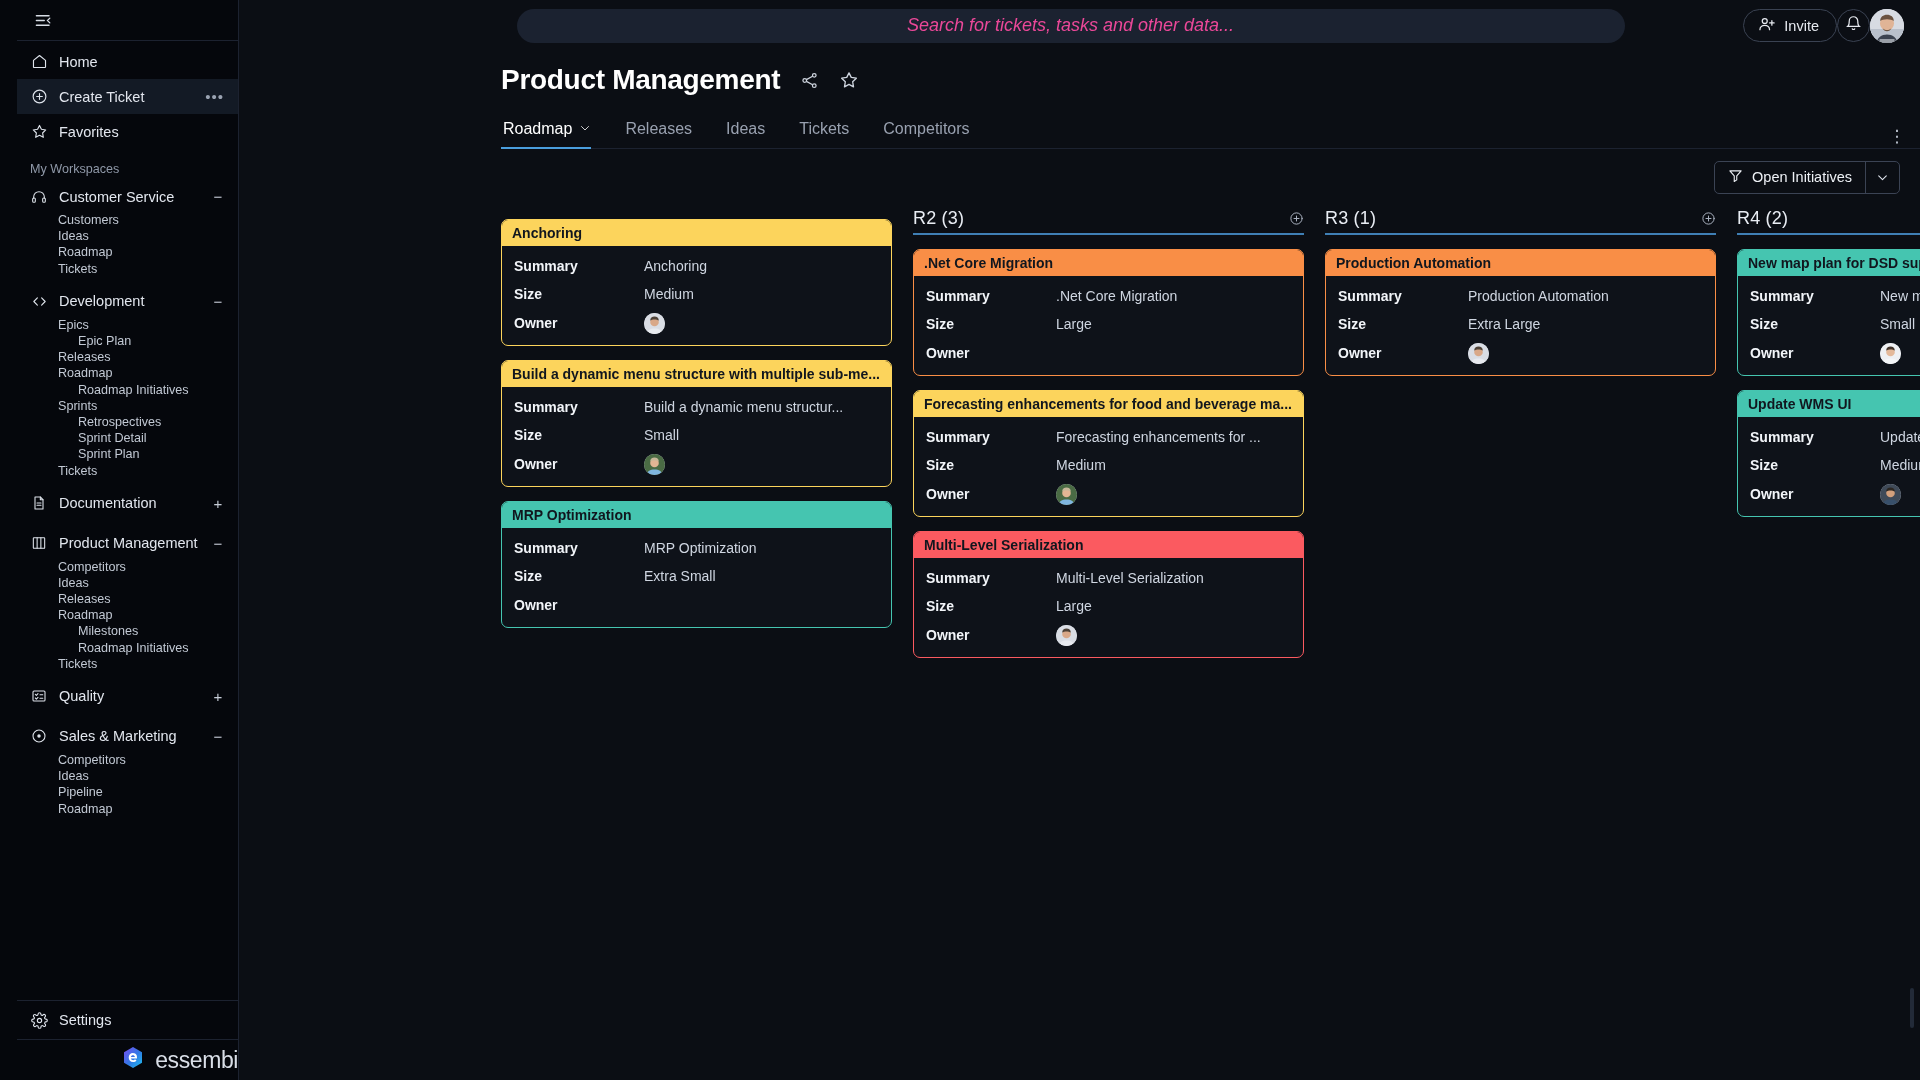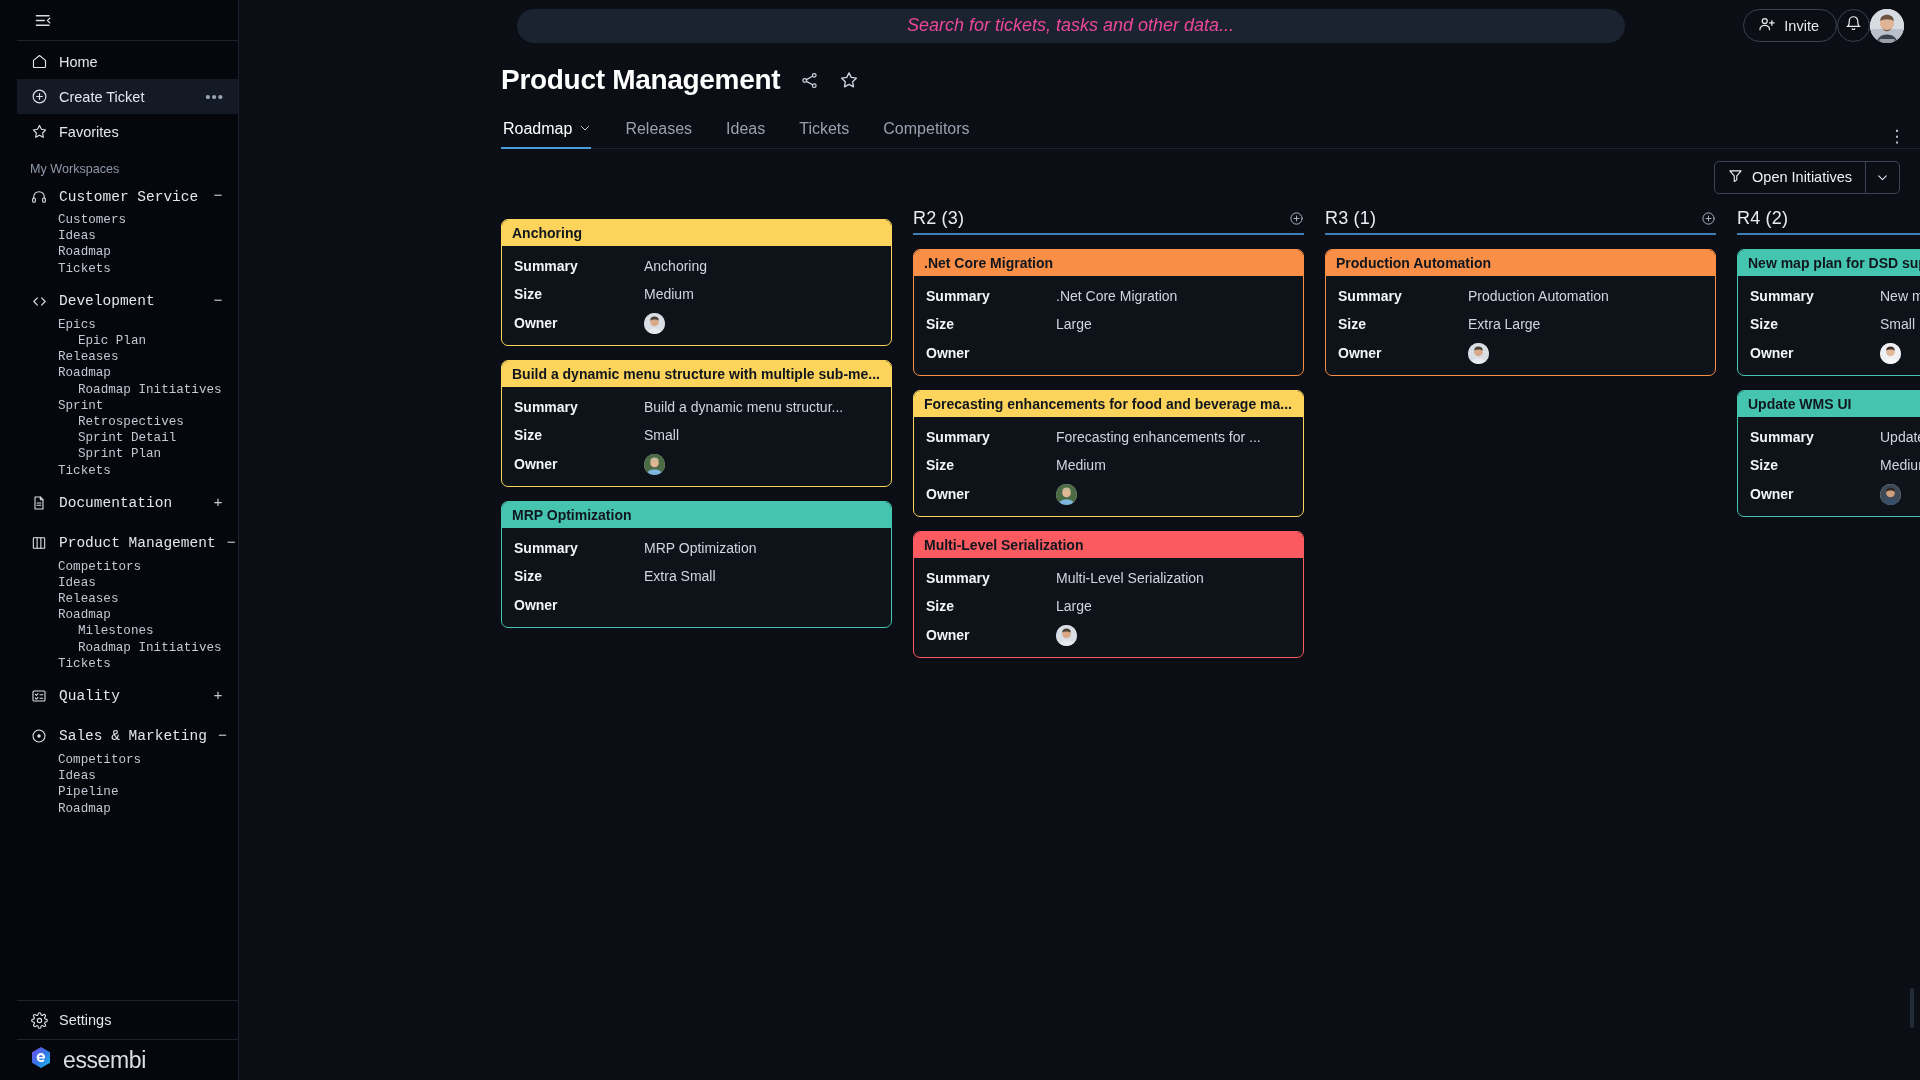--- a/index.html
+++ b/index.html
@@ -70,37 +70,38 @@
   .ws-row .nm { flex: 1 1 auto; white-space: nowrap; }
   .leaf {
     height: 16.2px;
     display: flex; align-items: center;
     font-size: 12.6px; color: #c2c9d4;
     padding-left: 41px;
     cursor: pointer;
     white-space: nowrap;
   }
   .leaf.l2 { padding-left: 61px; }
-  .ws-group { padding-bottom: 9px; font-family: Liberation Mono, monospace; }
+  .ws-group { padding-bottom: 9px; }
   .ws-group .leaf:first-of-type { margin-top: 1px; }
 
   .sb-bottom { flex: 0 0 auto; }
   .settings-row {
     height: 40px;
     display: flex; align-items: center; gap: 11px;
     padding-left: 13px;
     font-size: 14.5px; color: #e2e6ee;
     border-top: 1px solid #1c2230;
     border-bottom: 1px solid #1c2230;
     cursor: pointer;
   }
   .brand {
     height: 40px;
     display: flex; align-items: center; gap: 11px;
     padding-left: 13px;
+    justify-content: flex-end;
   }
   .brand-name {
     font-size: 23px; color: #d9dee7; letter-spacing: -0.4px;
   }
 
   
   .main { flex: 1 1 auto; height: 1080px; display: flex; flex-direction: column; background: #0b0e14; min-width: 0; }
 
   .topbar {
     height: 51px; flex: 0 0 51px;
@@ -313,21 +314,21 @@
                 </svg>
               </span>
       <span class="nm">Development</span>
       <span class="pm">−</span>
     </div>
             <div class="leaf">Epics</div>
             <div class="leaf l2">Epic Plan</div>
             <div class="leaf">Releases</div>
             <div class="leaf">Roadmap</div>
             <div class="leaf l2">Roadmap Initiatives</div>
-            <div class="leaf">Sprint</div>
+            <div class="leaf">Sprints</div>
             <div class="leaf l2">Retrospectives</div>
             <div class="leaf l2">Sprint Detail</div>
             <div class="leaf l2">Sprint Plan</div>
             <div class="leaf">Tickets</div>
           </div>
           <div class="ws-group">
             <div class="ws-row">
       <span class="nav-ico">
                 <svg width="16" height="16" viewBox="0 0 24 24" fill="none" stroke="currentColor" stroke-width="1.6" stroke-linecap="round" stroke-linejoin="round">
                   <path d="M6 3h8l4 4v14H6z"></path>

